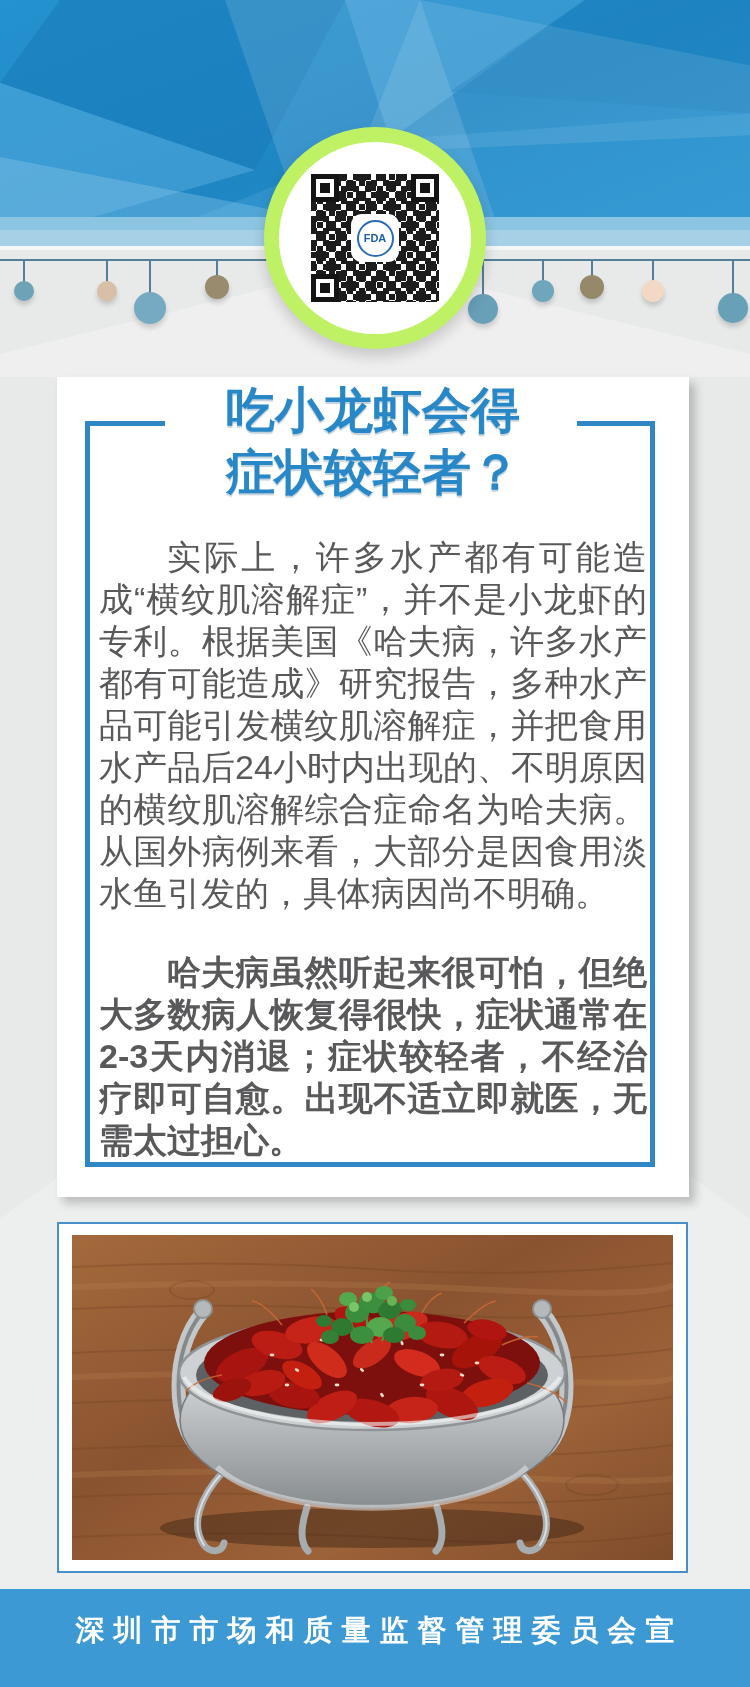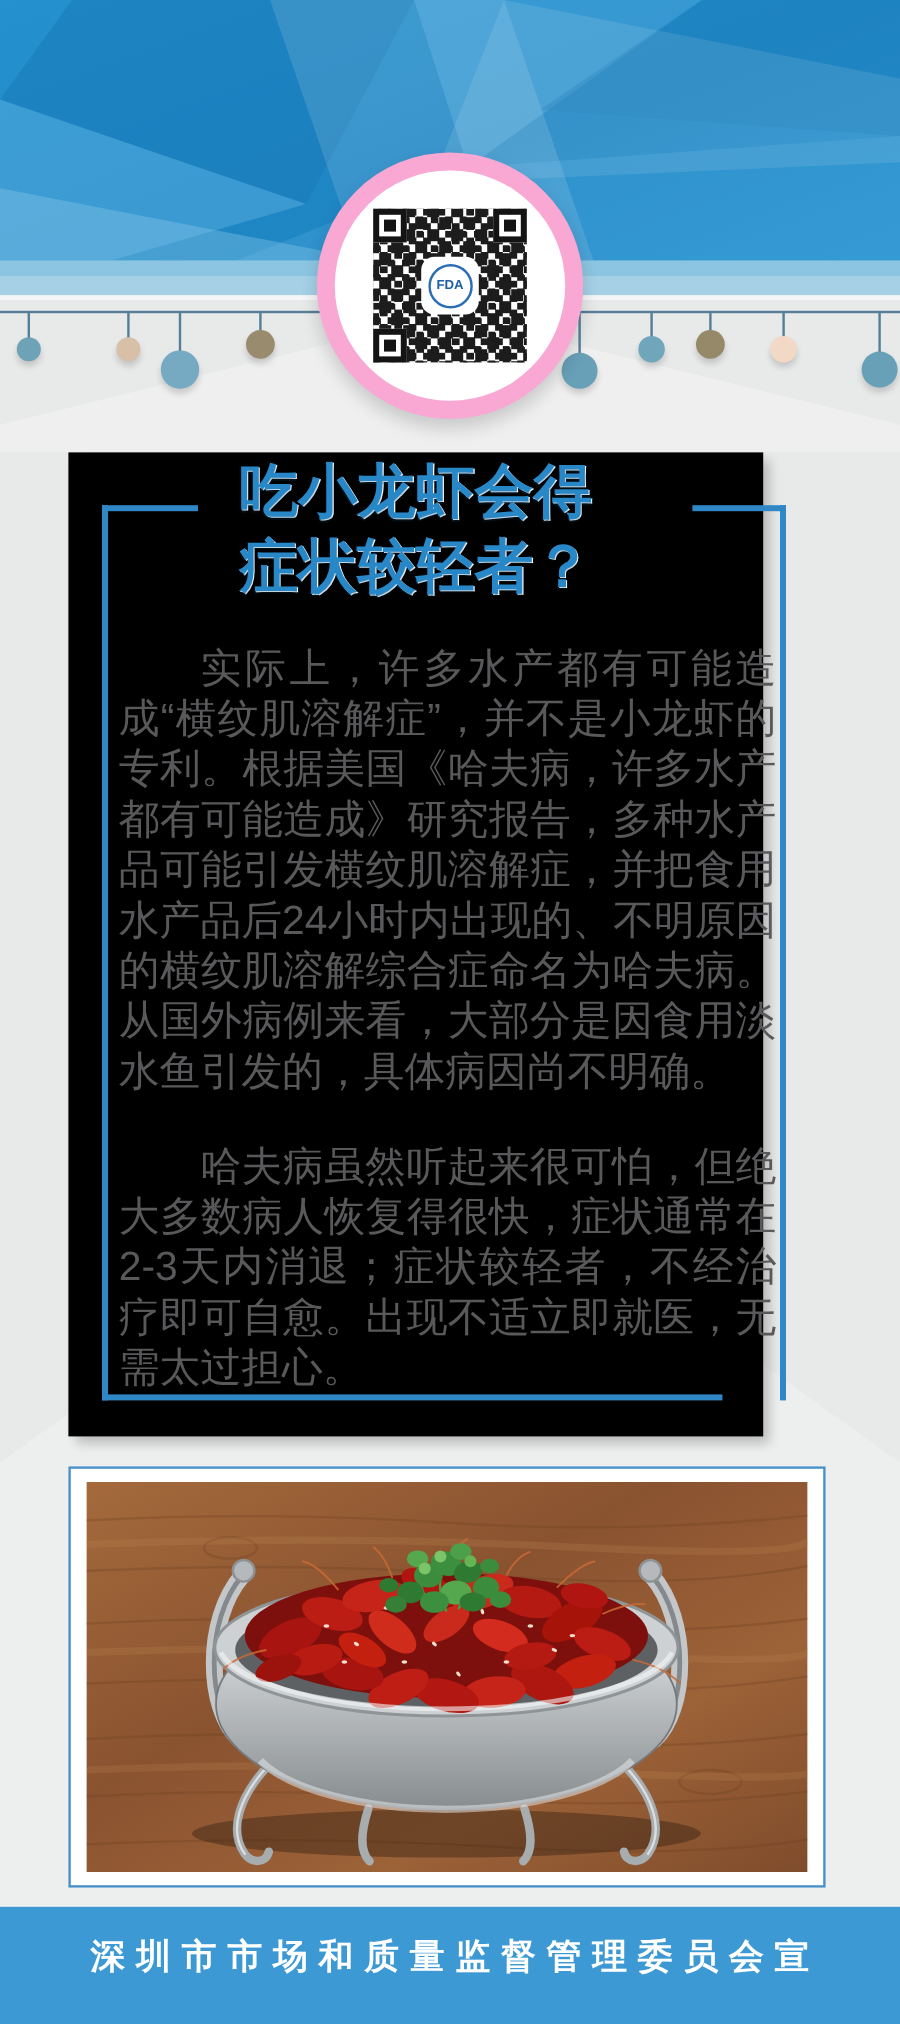--- a/index.html
+++ b/index.html
@@ -24,56 +24,56 @@
   .edgeline{position:absolute;left:0;top:246px;width:750px;height:4px;background:#f4f6f7;}
 
   
   .hangline{position:absolute;left:0;top:259px;width:750px;height:2px;background:#557f98;z-index:1;}
   .orn{position:absolute;z-index:1;}
   .orn .str{position:absolute;width:2px;background:#557f98;left:-1px;top:0;}
   .orn .ball{position:absolute;border-radius:50%;box-shadow:0 4px 5px rgba(0,0,0,.16);}
 
   
   .qr-ring{position:absolute;left:264px;top:127px;width:222px;height:222px;border-radius:50%;
-    background:#f9a8d4;box-shadow:0 8px 14px rgba(0,0,0,.16);display:flex;align-items:center;justify-content:center;z-index:3;}
+    background:#bef264;box-shadow:0 8px 14px rgba(0,0,0,.16);display:flex;align-items:center;justify-content:center;z-index:3;}
   .qr-white{width:192px;height:192px;border-radius:50%;background:#ffffff;display:flex;align-items:center;justify-content:center;}
   .qr-box{position:relative;width:128px;height:128px;background-color:#fff;
     background-image:
       repeating-conic-gradient(#1c1c1c 0% 25%, transparent 0% 50%),
       repeating-conic-gradient(#1c1c1c 0% 25%, transparent 0% 50%);
     background-size:12px 12px,20px 20px;background-position:0 0,5px 7px;}
   .fd{position:absolute;width:18px;height:18px;background:#fff;border:5px solid #141414;}
   .fd::after{content:"";position:absolute;inset:4px;background:#141414;}
   .fd.tl{left:0;top:0;} .fd.tr{right:0;top:0;} .fd.bl{left:0;bottom:0;}
   .qr-logo{position:absolute;inset:0;margin:auto;width:42px;height:42px;background:#fff;border-radius:8px;
     box-shadow:0 0 0 3px #fff;display:flex;align-items:center;justify-content:center;}
   .qr-logo .emblem{width:33px;height:33px;border:2px solid #2a6db5;border-radius:50%;display:flex;align-items:center;justify-content:center;
     font-size:11px;font-weight:bold;color:#1d5fa8;letter-spacing:0;}
 
   
   .wm{position:absolute;left:0;right:0;pointer-events:none;}
   .wm-top{top:249px;height:128px;background:rgba(255,255,255,.30);clip-path:polygon(50% 10%,100% 82%,100% 100%,0 100%,0 82%);}
   .wm-mid{top:950px;height:640px;background:rgba(255,255,255,.22);clip-path:polygon(50% 0,100% 42%,100% 100%,0 100%,0 42%);}
 
   
-  .card{position:absolute;left:57px;top:377px;width:579px;height:820px;background:#000000;
+  .card{position:absolute;left:57px;top:377px;width:632px;height:820px;background:#ffffff;
     box-shadow:6px 6px 9px rgba(0,0,0,.22);z-index:2;}
   .frame{position:absolute;background:#2f87c6;}
   .fr-left{left:28px;top:44px;bottom:30px;width:5px;}
   .fr-right{left:593px;top:44px;bottom:30px;width:5px;}
   .fr-bottom{left:28px;right:34px;bottom:30px;height:5px;}
   .fr-topL{left:28px;top:44px;width:80px;height:5px;}
   .fr-topR{left:520px;top:44px;width:78px;height:5px;}
   .card-title{position:absolute;left:0;top:2px;width:100%;text-align:center;
     font-size:49px;line-height:62px;font-weight:bold;color:#2787c7;
     text-shadow:0 2px 1px rgba(10,70,110,.25),1px 1px 0 #ffffff;z-index:2;}
   .card-body{position:absolute;left:42px;top:159px;width:548px;color:#59595b;
     font-size:34px;line-height:42px;text-align:justify;}
   .card-body p{margin:0;text-indent:2em;}
-  .card-body p + p{margin-top:37px;}
+  .card-body p + p{margin-top:37px;font-weight:bold;}
 
   
   .photo-box{position:absolute;left:57px;top:1222px;width:631px;height:351px;box-sizing:border-box;
     background:#ffffff;border:2px solid #4a90c8;padding:11px 13px;z-index:2;}
   .photo-box svg{display:block;width:601px;height:325px;}
 
   
   .footer{position:absolute;left:0;top:1589px;width:750px;height:98px;background:#3d99d3;}
   .footer-text{margin-top:22px;text-align:center;color:#ffffff;font-weight:bold;
     font-size:29px;letter-spacing:9px;text-indent:9px;}

